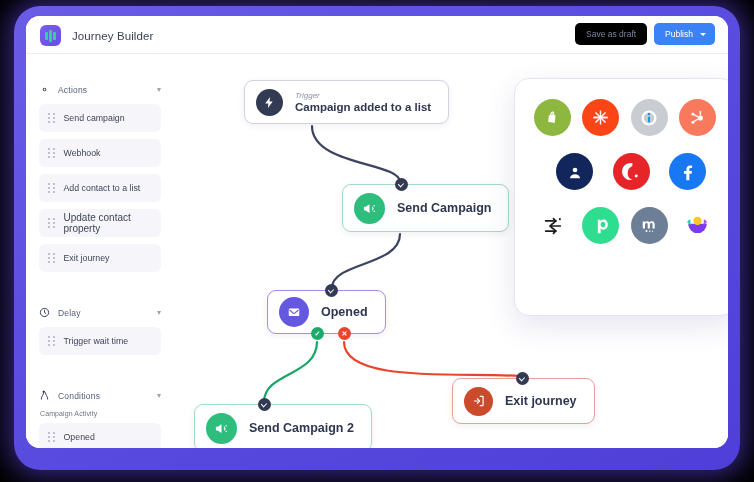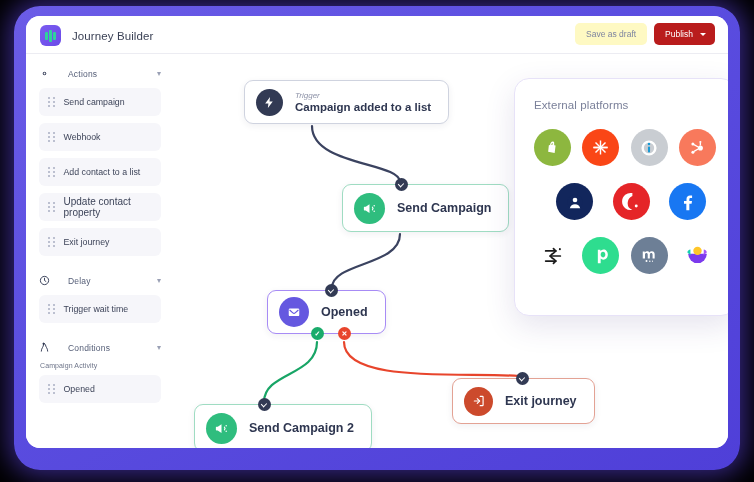--- a/index.html
+++ b/index.html
@@ -65,43 +65,43 @@
   #app-title {
     font-size: 11.5px; color: #3b4256; font-weight: 400; letter-spacing: .1px;
   }
 
   #topbar-actions {
     position: absolute; right: 13px; top: 7px;
     display: flex; align-items: center; gap: 7px;
   }
   #save-draft {
     font-size: 8.5px; color: #7d84a0;
-    background: #fef9c3; border: none; border-radius: 5px;
+    background: #000000; border: none; border-radius: 5px;
     padding: 6px 11px; cursor: pointer;
     font-family: "Liberation Sans", sans-serif;
   }
   #publish {
     font-size: 8.5px; color: #ffffff;
-    background: #b91c1c; border: none; border-radius: 5px;
+    background: #3b82f6; border: none; border-radius: 5px;
     padding: 6px 9px 6px 11px; cursor: pointer;
     display: flex; align-items: center; gap: 7px;
     font-family: "Liberation Sans", sans-serif;
   }
   .caret { width: 0; height: 0; border-left: 3px solid transparent;
            border-right: 3px solid transparent; border-top: 3.5px solid currentColor; }
 
   
   #sidebar {
     position: absolute; left: 0; top: 38px;
     width: 146px; height: 394px;
     background: #ffffff; padding: 12px 11px 0 13px;
   }
   .section-head {
-    display: flex; align-items: center; gap: 18px;
-    margin-bottom: 9px; margin-top: 2px; cursor: pointer;
+    display: flex; align-items: center; gap: 8px;
+    margin-bottom: 9px; margin-top: 18px; cursor: pointer;
   }
   .section-head .sh-label {
     font-size: 8.5px; color: #555e77; letter-spacing: .2px; flex: 1;
   }
   .sh-chev { color: #9aa0b5; font-size: 8px; line-height: 1; }
   .sh-icon { color: #2d3550; display: flex; align-items: center; }
 
   .drag-item {
     height: 28px; background: #f6f6fa; border-radius: 6px;
     display: flex; align-items: center; gap: 9px;
@@ -412,21 +412,20 @@
           <path d="M14 4h4a1 1 0 011 1v14a1 1 0 01-1 1h-4"></path>
           <path d="M9 8l4 4-4 4"></path>
             <path d="M13 12H4"></path>
         </svg>
       </span>
       <span class="node-title">Exit journey</span>
     </div>
   </div>
 
   <div id="platforms">
-    <div id="platforms-title">External platforms</div>
 
     <div class="plat-row">
       <span class="plat" style="background:#8db73f">
         <svg width="19" height="19" viewBox="0 0 24 24" fill="#ffffff">
           <path d="M14.2 6.1c-.3-.9-1-1.6-2-1.6-1.7 0-2.9 2-3.3 4.3l-1.5.5-.9 8.1 8.2 1.6 1.2-9.6-1.7-.4c-.1-1-.2-2-0-2.9zm-2 .2c.1.6.1 1.3.1 1.9l-1.9.5c.3-1.4.9-2.4 1.8-2.4z"></path>
         </svg>
       </span>
       <span class="plat" style="background:#fa4616">
         <svg width="17" height="17" viewBox="0 0 24 24" fill="#ffffff">
           <path d="M11 2h2v20h-2z"></path>

